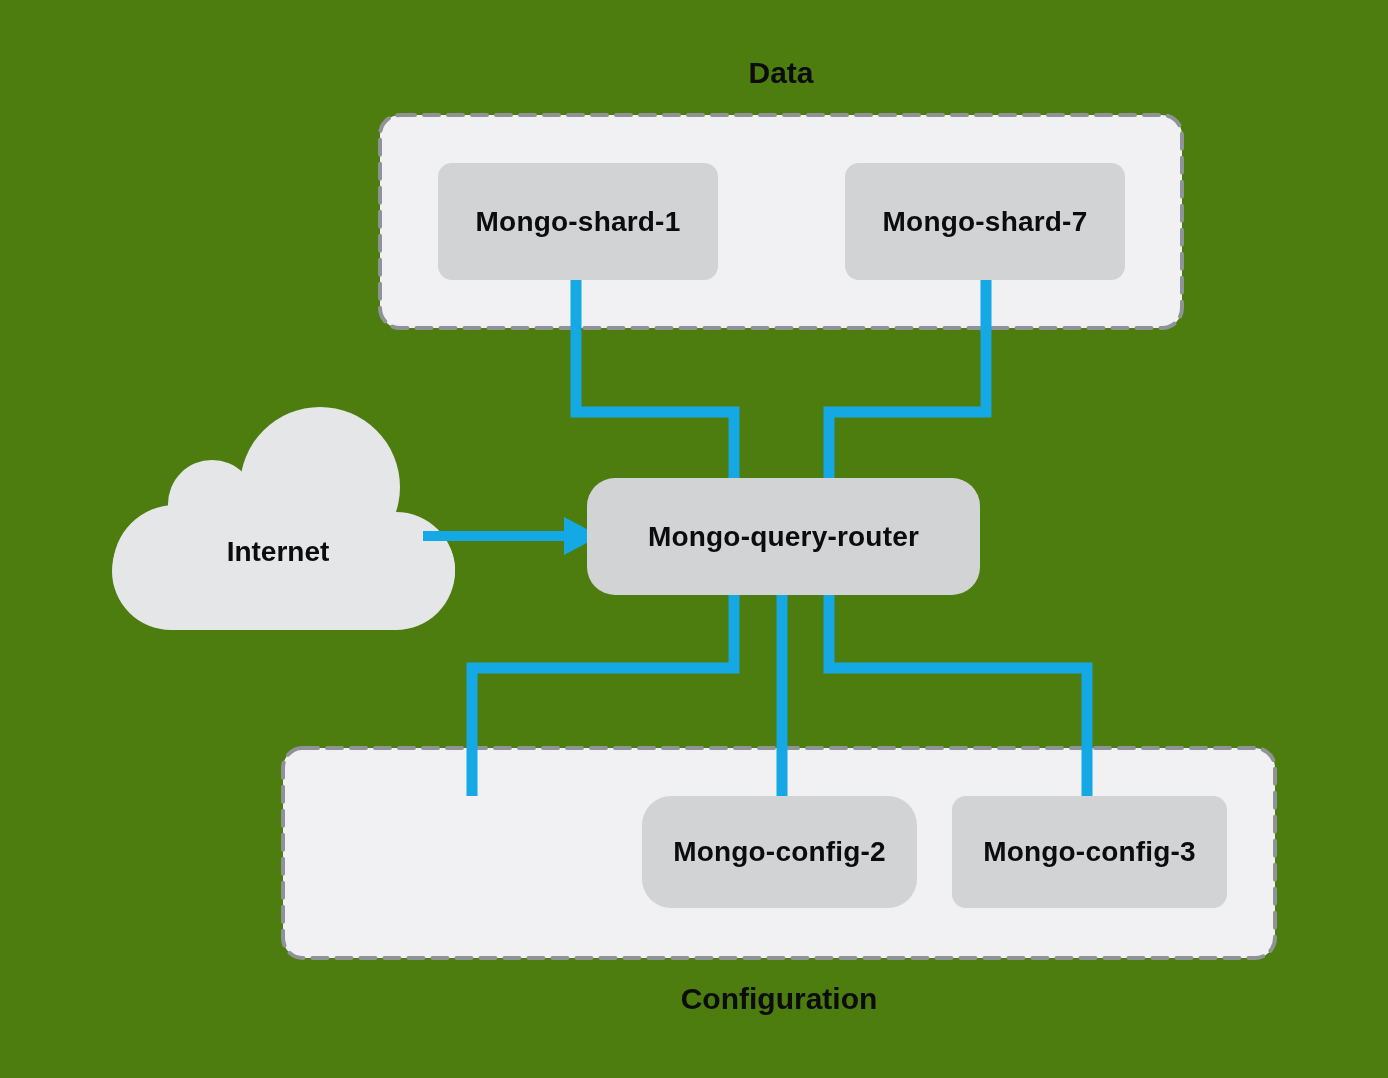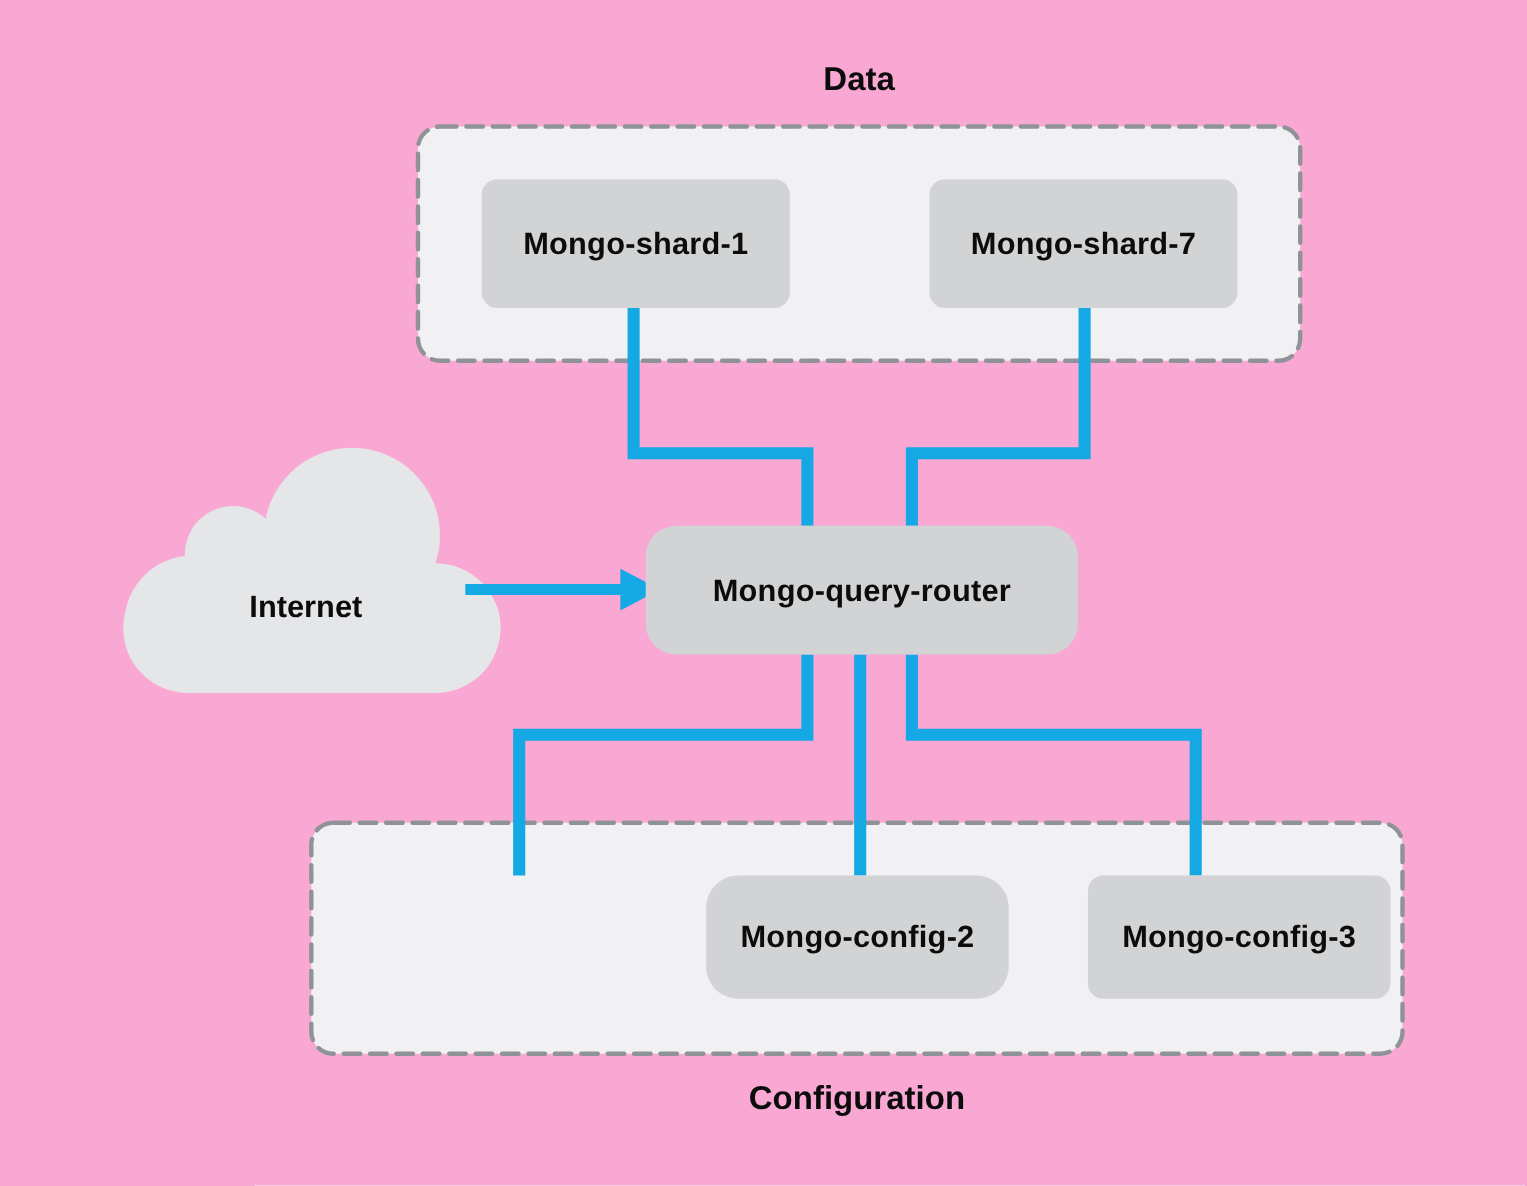--- a/index.html
+++ b/index.html
@@ -1,19 +1,19 @@
 <!DOCTYPE html>
 <html><head>
 <meta charset="utf-8">
 <style>
   html,body{margin:0;padding:0;background:#ffffff;}
   .stage{
     position:relative;
     width:1388px;height:1078px;
-    background:#f9a8d4;
+    background:#4d7c0f;
     font-family:"Liberation Sans","DejaVu Sans",sans-serif;
     overflow:hidden;
   }
   .layer{position:absolute;left:0;top:0;}
   .node{
     position:absolute;
     background:#d2d3d5;
     border-radius:14px;
     display:flex;align-items:center;justify-content:center;
     color:#0c0c0c;
@@ -35,21 +35,21 @@
     font-size:28px;font-weight:700;
     transform:translate(-50%,-50%);
     white-space:nowrap;
   }
   
   #node-shard-1{left:438px;top:163px;width:280px;height:117px;}
   #node-shard-2{left:845px;top:163px;width:280px;height:117px;}
   #node-router {left:587px;top:478px;width:393px;height:117px;border-radius:28px;}
   #node-config-1{left:338px;top:796px;width:275px;height:112px;}
   #node-config-2{left:642px;top:796px;width:275px;height:112px;border-radius:29px;}
-  #node-config-3{left:952px;top:796px;width:275px;height:112px;margin-left:37px;}
+  #node-config-3{left:952px;top:796px;width:275px;height:112px;}
   #label-data{left:781px;top:56px;}
   #label-configuration{left:779px;top:982px;}
   #label-internet{left:278px;top:552px;}
 </style>
 </head>
 <body>
 
 <div class="stage">
 
   <svg class="layer" width="1388" height="1078" viewBox="0 0 1388 1078">

